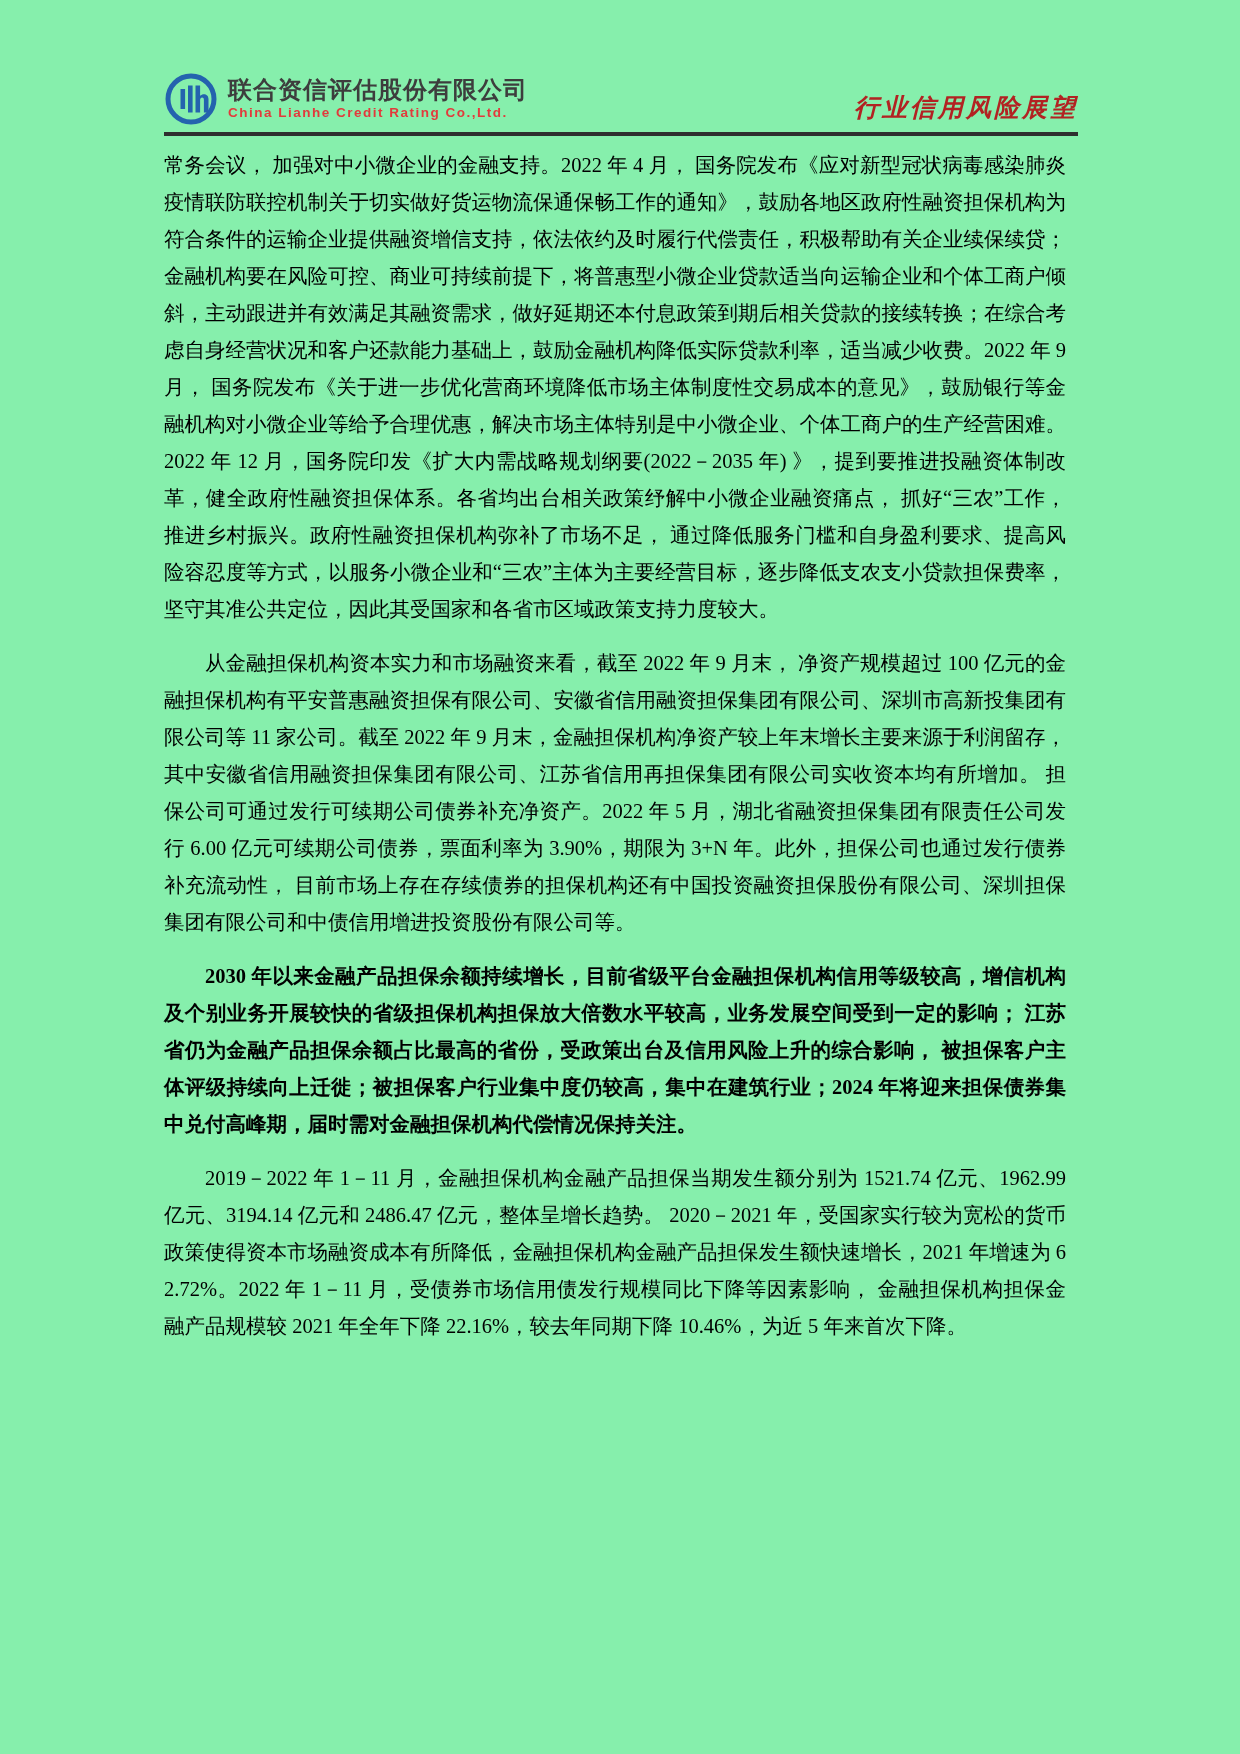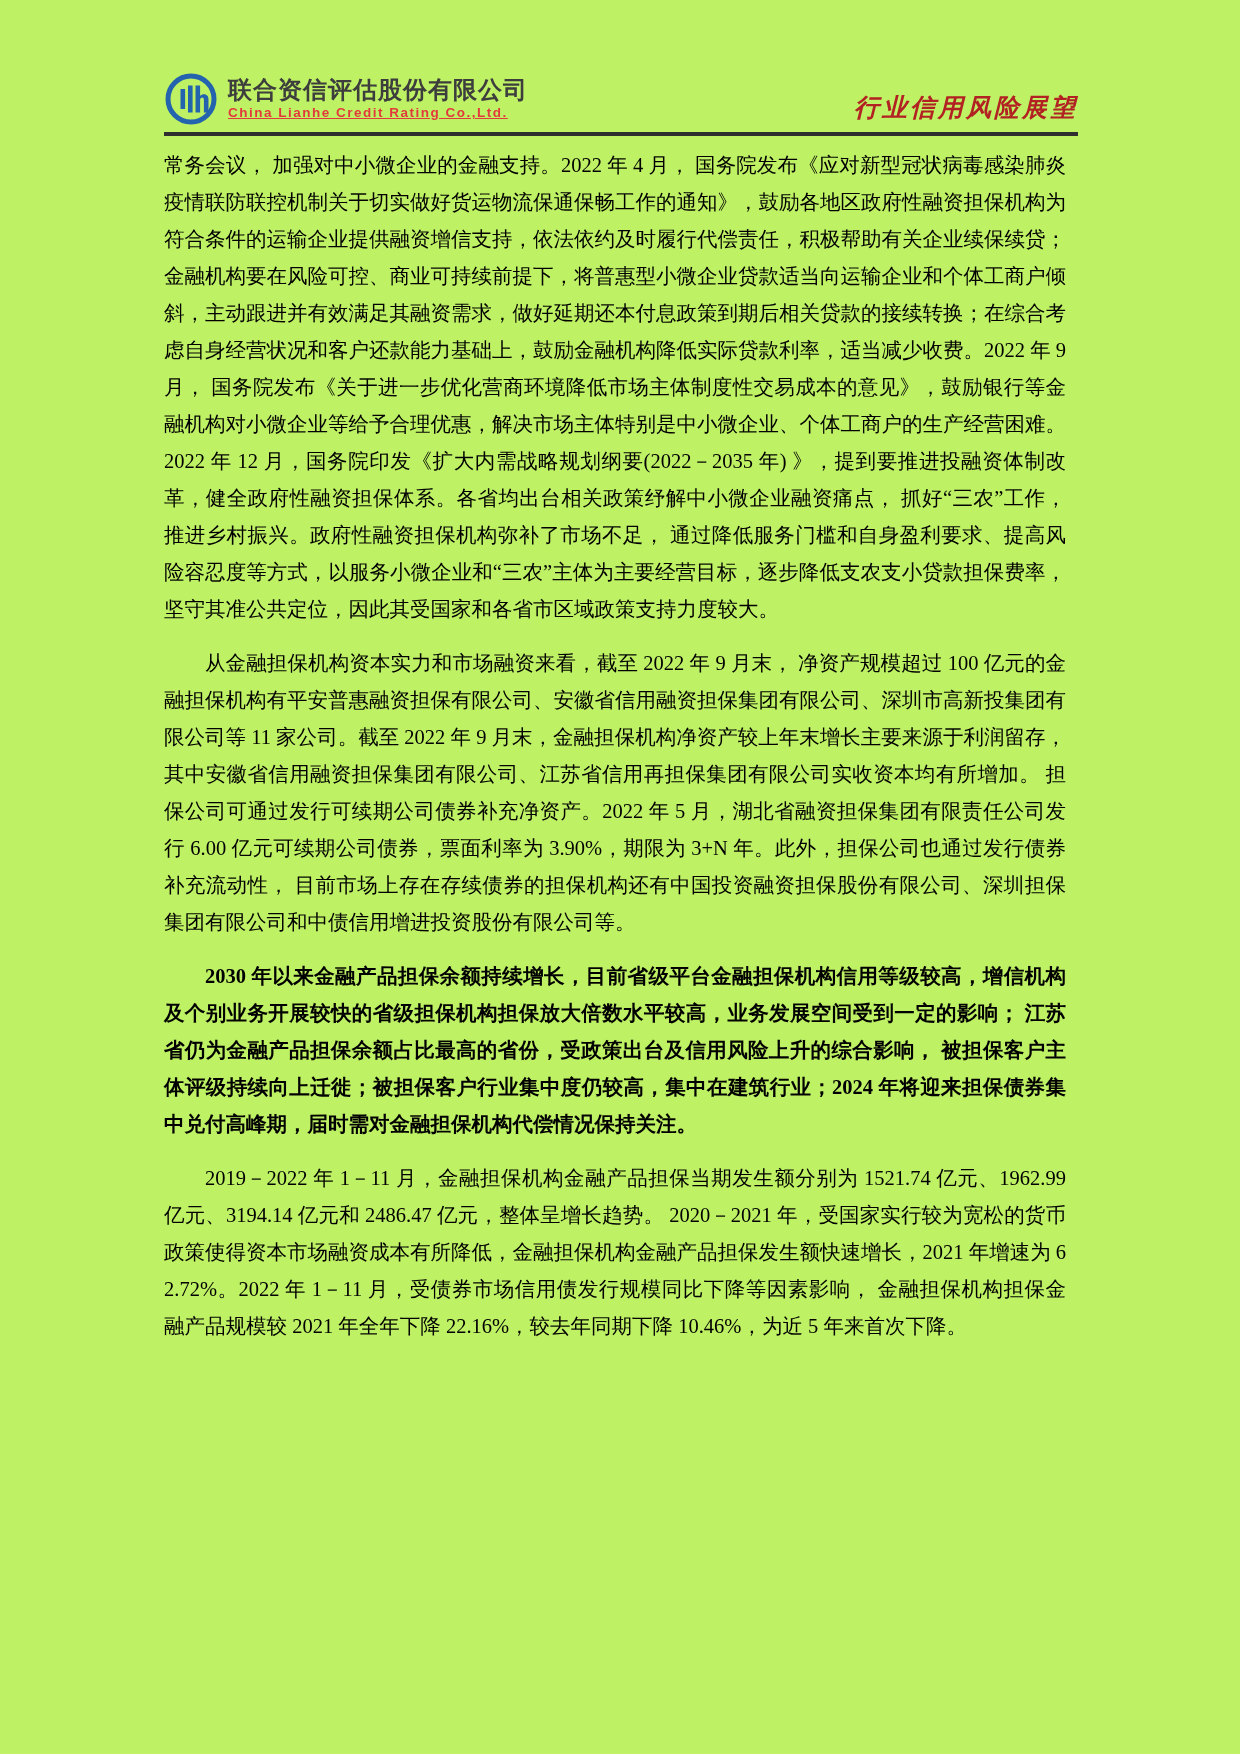--- a/index.html
+++ b/index.html
@@ -4,21 +4,21 @@
 <style>
   html, body {
     margin: 0;
     padding: 0;
     background: #ffffff;
   }
   .page {
     position: relative;
     width: 1240px;
     height: 1754px;
-    background: #bef264;
+    background: #86efac;
     box-sizing: border-box;
     padding: 72px 162px 0 164px;
     overflow: hidden;
   }
   
   .header {
     display: flex;
     justify-content: space-between;
     align-items: flex-end;
   }
@@ -44,21 +44,20 @@
     letter-spacing: 1px;
     color: #3d3d3d;
   }
   .brand-en {
     font-family: "Liberation Sans", sans-serif;
     font-weight: 700;
     font-size: 13.5px;
     letter-spacing: 1.5px;
     color: #e23a3c;
     margin-top: 3px;
-    text-decoration: underline;
   }
   .doc-type {
     font-family: "Liberation Serif", serif;
     font-weight: 700;
     font-size: 25px;
     letter-spacing: 3px;
     color: #b22222;
     padding-bottom: 2px;
     font-style: italic;
   }

